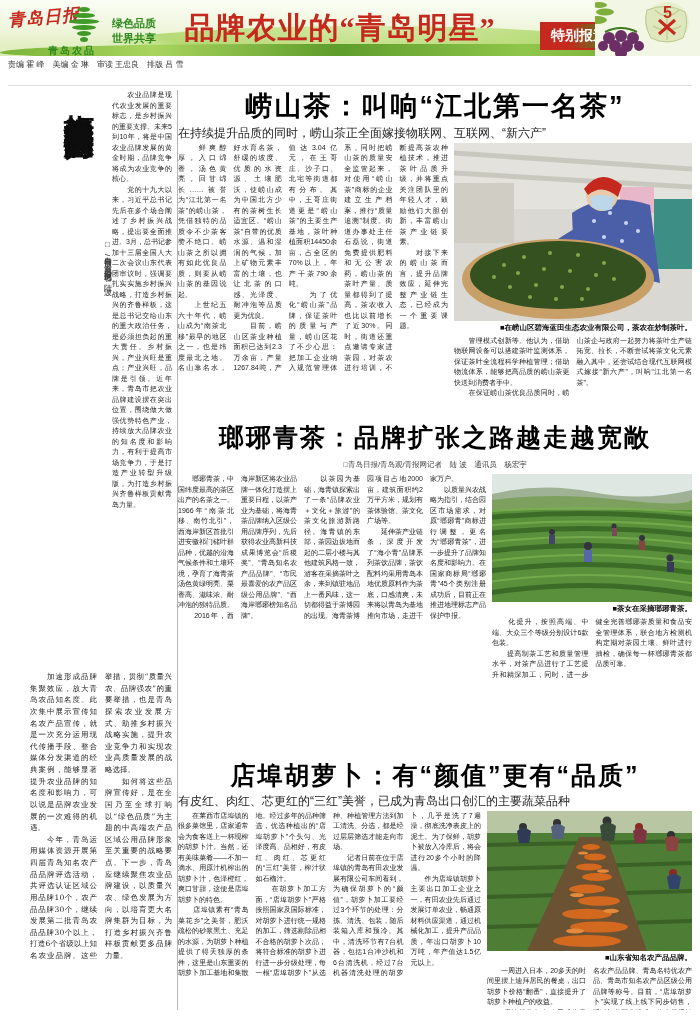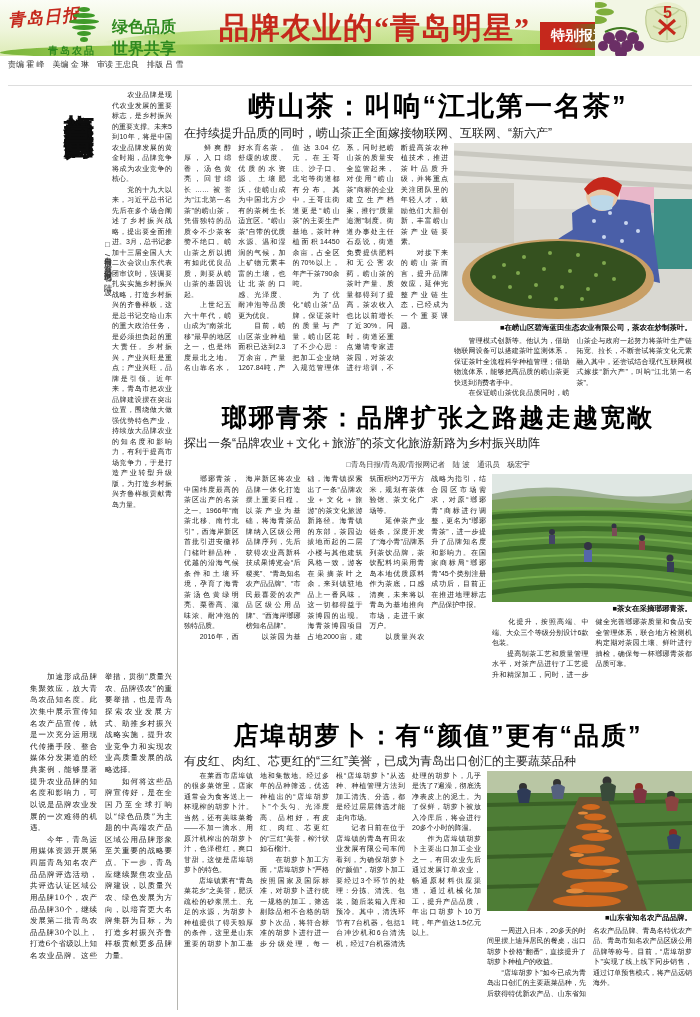--- a/index.html
+++ b/index.html
@@ -13,22 +13,22 @@
           background:radial-gradient(ellipse at 50% 0%,#cfe69a 0%,#a8d45f 55%,transparent 72%);opacity:.8;}
   .banner-wave{position:absolute;left:0;top:44px;width:700px;height:13px;
           background:linear-gradient(90deg,#7ab53a,#a9d45e 22%,#5e9c2c 48%,#8fc64a 75%,#699f2e);
           border-radius:100% 60% 80% 40% / 180% 120% 60% 90%;}
   .masthead-name{position:absolute;left:8px;top:6px;font-family:"DejaVu Serif",serif;font-style:italic;
           font-weight:bold;font-size:17px;color:#c5281c;transform:rotate(-5deg);letter-spacing:1px;}
   .leaf-logo{position:absolute;left:62px;top:6px;width:44px;height:38px;}
   .leaf-logo span{display:block;margin:1px auto;height:5px;border-radius:50%;background:#3f9a28;}
   .l1{width:12px}.l2{width:22px}.l3{width:30px}.l4{width:24px}.l5{width:14px}.l6{width:8px}
   .logo-text{position:absolute;left:48px;top:44px;font-size:10px;font-weight:bold;color:#2f8a1f;letter-spacing:2px;}
-  .slogan{position:absolute;left:112px;top:16px;font-size:16px;font-weight:bold;color:#2f8a1f;line-height:1.35;}
-  .banner-title{position:absolute;left:150px;top:8px;width:380px;text-align:right;
+  .slogan{position:absolute;left:112px;top:16px;font-size:11px;font-weight:bold;color:#2f8a1f;line-height:1.35;}
+  .banner-title{position:absolute;left:150px;top:8px;width:380px;text-align:center;
           font-family:"Liberation Serif",serif;font-weight:900;font-size:30px;color:#c5281c;
           letter-spacing:1px;white-space:nowrap;}
   .badge{position:absolute;left:540px;top:22px;padding:3px 9px;font-size:14px;font-weight:bold;color:#fff;
           background:linear-gradient(90deg,#c5281c 0%,#c5281c 35%,#3f8f1f 100%);border:2px solid #c5281c;}
   .produce{position:absolute;right:0;top:0;width:105px;height:56px;}
   .page-num{position:absolute;right:28px;top:4px;font-size:16px;font-weight:900;color:#c5281c;z-index:3;}
 
   
   .dateline{position:absolute;left:8px;top:59px;right:8px;height:26px;font-size:8px;color:#333;
           line-height:1.6;border-bottom:1px solid #ddd;}
@@ -39,21 +39,21 @@
   .sidebar{width:142px;flex:none;display:flex;flex-direction:column;overflow:hidden;}
   .sidebar-top{display:flex;height:575px;flex:none;}
   .v-title{writing-mode:vertical-rl;text-orientation:upright;font-weight:900;font-size:30px;line-height:34px;
           color:#0d0d0d;width:66px;flex:none;letter-spacing:1px;font-family:"Liberation Sans",sans-serif;}
   .v-byline{writing-mode:vertical-rl;text-orientation:mixed;font-size:8px;color:#333;width:16px;flex:none;
           padding-top:150px;letter-spacing:1px;}
   .sb-top-text{flex:1;font-size:7px;line-height:1.5;text-align:justify;overflow:hidden;white-space:pre-line;color:#222;}
   .sidebar-bottom{flex:1;margin-top:6px;column-count:2;column-gap:8px;font-family:"DejaVu Serif","Liberation Serif",serif;
           font-size:7.5px;line-height:1.55;text-align:justify;overflow:hidden;white-space:pre-line;color:#222;}
 
-  .main{flex:1;border-left:1px solid #b5b5b0;margin-left:5px;padding-left:6px;display:flex;flex-direction:column;overflow:hidden;}
+  .main{flex:1;border-left:1px solid #b5b5b0;margin-left:5px;display:flex;flex-direction:column;overflow:hidden;gap:20px;}
   .article{display:flex;flex-direction:column;overflow:hidden;}
   .a1{height:312px;flex:none}.a2{height:318px;flex:none}.a3{flex:1}
   .headline{text-align:center;font-weight:900;color:#000;letter-spacing:2px;margin:2px 0 1px;line-height:1.1;}
   .h-xl{font-size:27px}.h-l{font-size:25px}
   .subhead{text-align:left;font-size:12px;color:#222;margin:2px 0 1px;}
   .byline{text-align:center;font-size:7.5px;color:#444;margin-bottom:4px;}
   .art-body{flex:1;display:flex;gap:6px;overflow:hidden;}
   .cols{flex:1;column-gap:7px;font-size:7px;line-height:1.5;text-align:justify;overflow:hidden;
         white-space:pre-line;color:#1a1a1a;}
   .c5{column-count:5}.c4{column-count:4}
@@ -190,21 +190,20 @@
             </svg>
             <div class="caption">■在崂山区碧海蓝田生态农业有限公司，茶农在炒制茶叶。</div>
             <div class="undercols">　　管理模式创新等。他认为，借助物联网设备可以搭建茶叶监测体系，保证茶叶全流程科学种植管理；借助物流体系，能够把高品质的崂山茶更快送到消费者手中。
 　　在保证崂山茶优良品质同时，崂山茶企与政府一起努力将茶叶生产链拓宽、拉长，不断尝试将茶文化元素融入其中，还尝试结合现代互联网模式嫁接“新六产”，叫响“江北第一名茶”。</div>
           </div>
         </div>
       </section>
 
       <section class="article a2">
         <h2 class="headline h-l">瑯琊青茶：品牌扩张之路越走越宽敞</h2>
-        <p class="subhead">探出一条“品牌农业＋文化＋旅游”的茶文化旅游新路为乡村振兴助阵</p>
         <p class="byline">□青岛日报/青岛观/青报网记者　陆 波　通讯员　杨宏宇</p>
         <div class="art-body">
           <div class="cols c5">　　瑯琊青茶，中国纬度最高的茶区出产的名茶之一。1966年“南茶北移、南竹北引”，西海岸新区首批引进安徽祁门槠叶群品种，优越的沿海气候条件和土壤环境，孕育了海青茶汤色黄绿明亮、栗香高、滋味浓、耐冲泡的独特品质。
 　　2016年，西海岸新区将农业品牌一体化打造摆上重要日程，以茶产业为基础，将海青茶品牌纳入区级公用品牌序列，先后获得农业高新科技成果博览会“后稷奖”、“青岛知名农产品品牌”、“市民最喜爱的农产品区级公用品牌”、“西海岸瑯琊榜知名品牌”。
 　　以茶园为基础，海青镇探索出了一条“品牌农业＋文化＋旅游”的茶文化旅游新路径。海青镇的东部，茶园边拔地而起的二层小楼与其他建筑风格一致，游客在采摘茶叶之余，来到镇驻地品上一番风味，这一切都得益于茶博园的出现。海青茶博园项目占地2000亩，建筑面积约2万平方米，规划有茶体验馆、茶文化广场等。
 　　延伸茶产业链条，深度开发了“海小青”品牌系列茶饮品牌，茶饮配料均采用青岛本地优质原料作为茶底，口感清爽，未来将以青岛为基地推向市场，走进千家万户。
 　　以质量兴农战略为指引，结合园区市场需求，对原“瑯琊青”商标进行调整，更名为“瑯琊青茶”，进一步提升了品牌知名度和影响力。在国家商标局“瑯琊青”45个类别注册成功后，目前正在推进地理标志产品保护申报。</div>
           <div class="art-right r2">
             <svg class="photo" width="200" height="128" viewBox="0 0 200 128">
               <rect width="200" height="128" fill="#5a8f3c"></rect>

